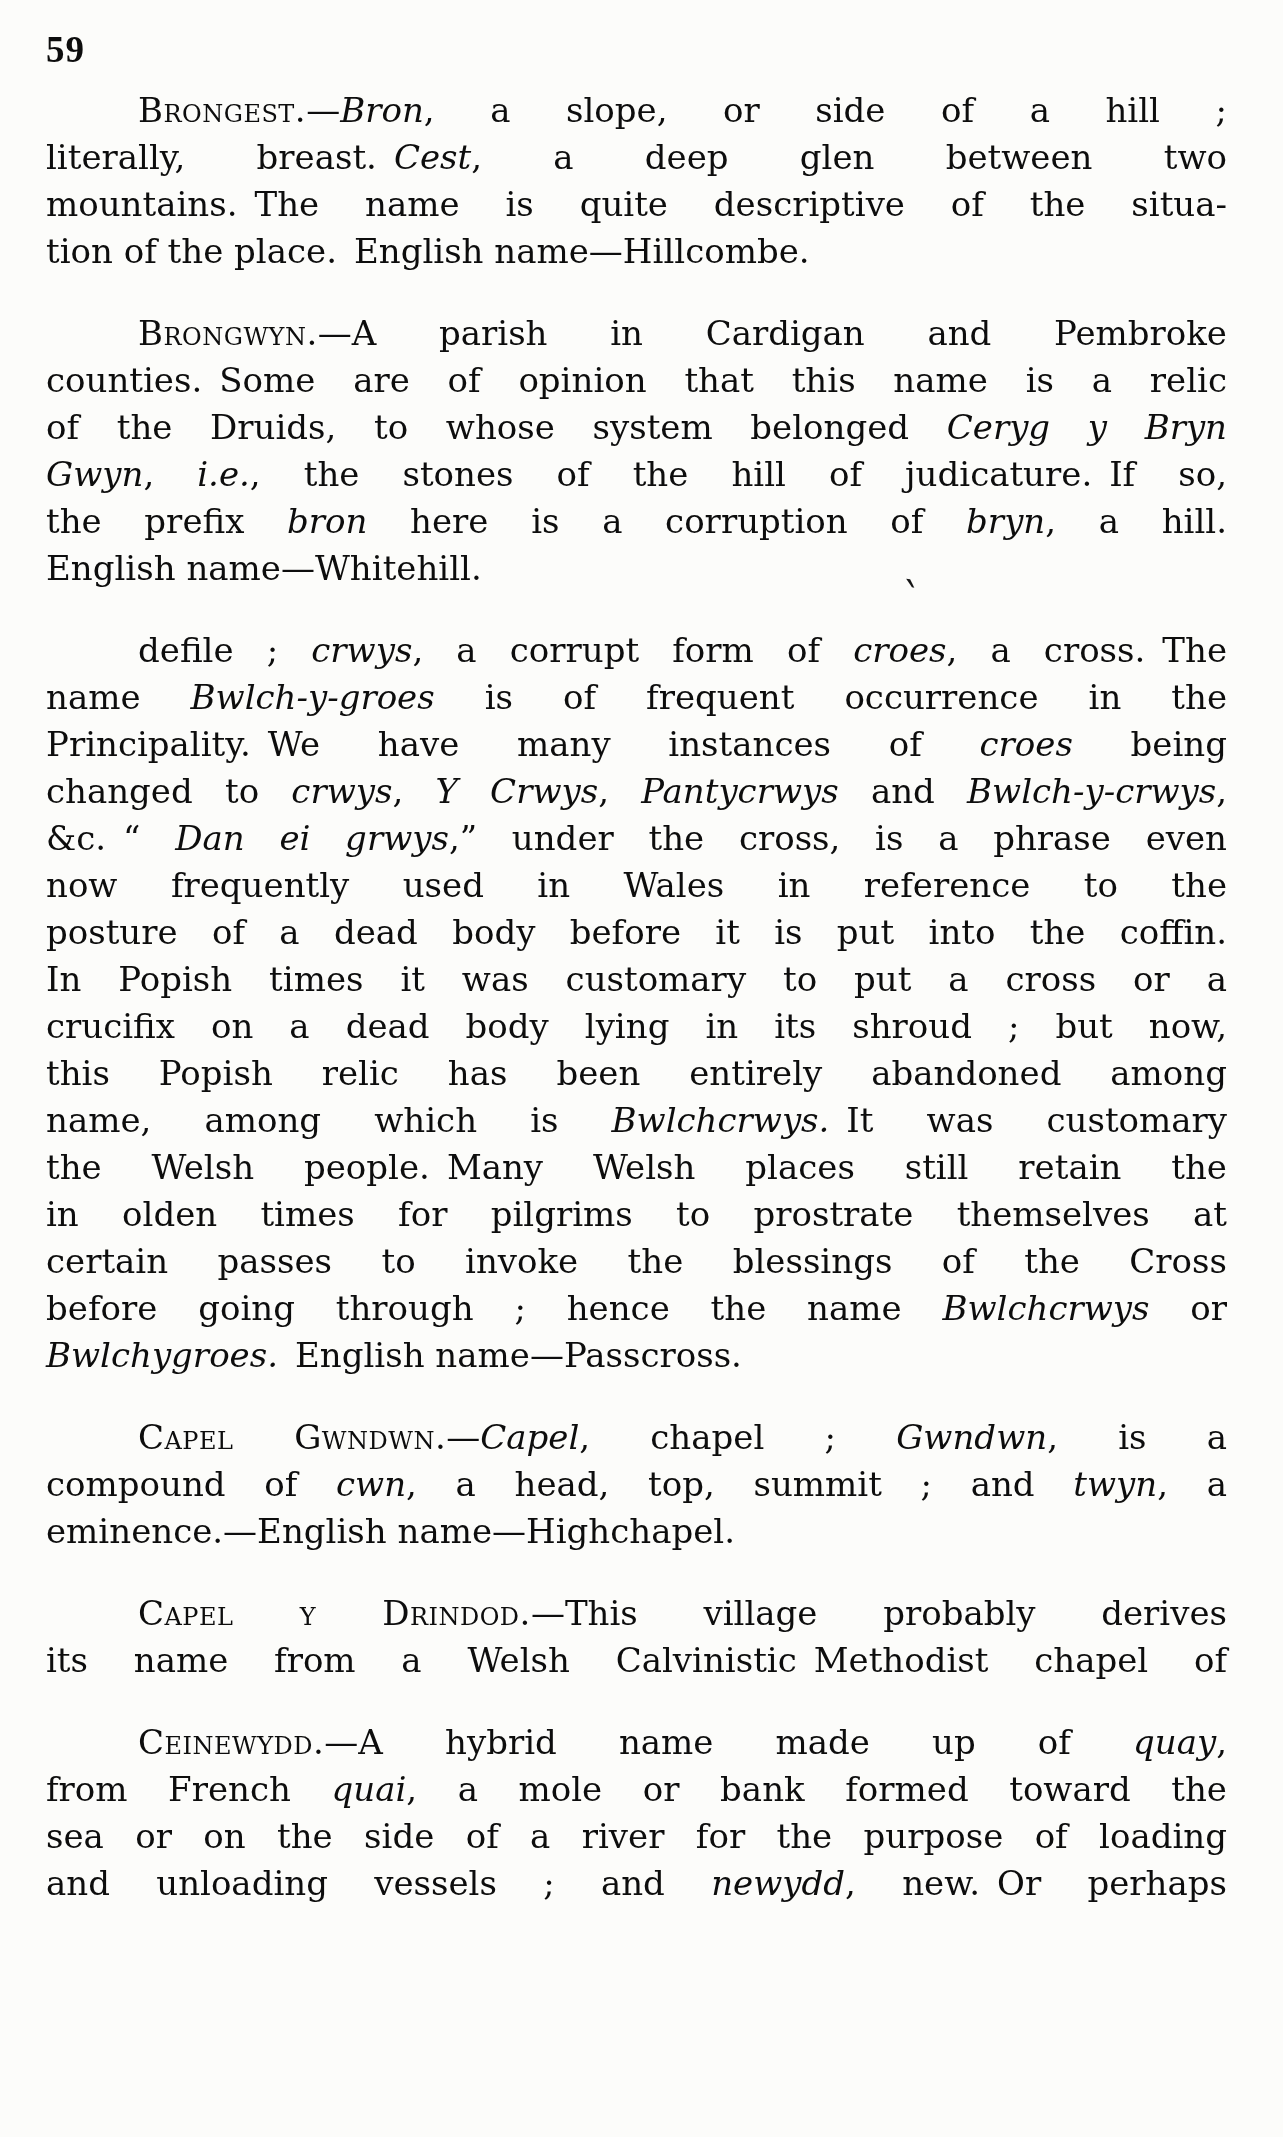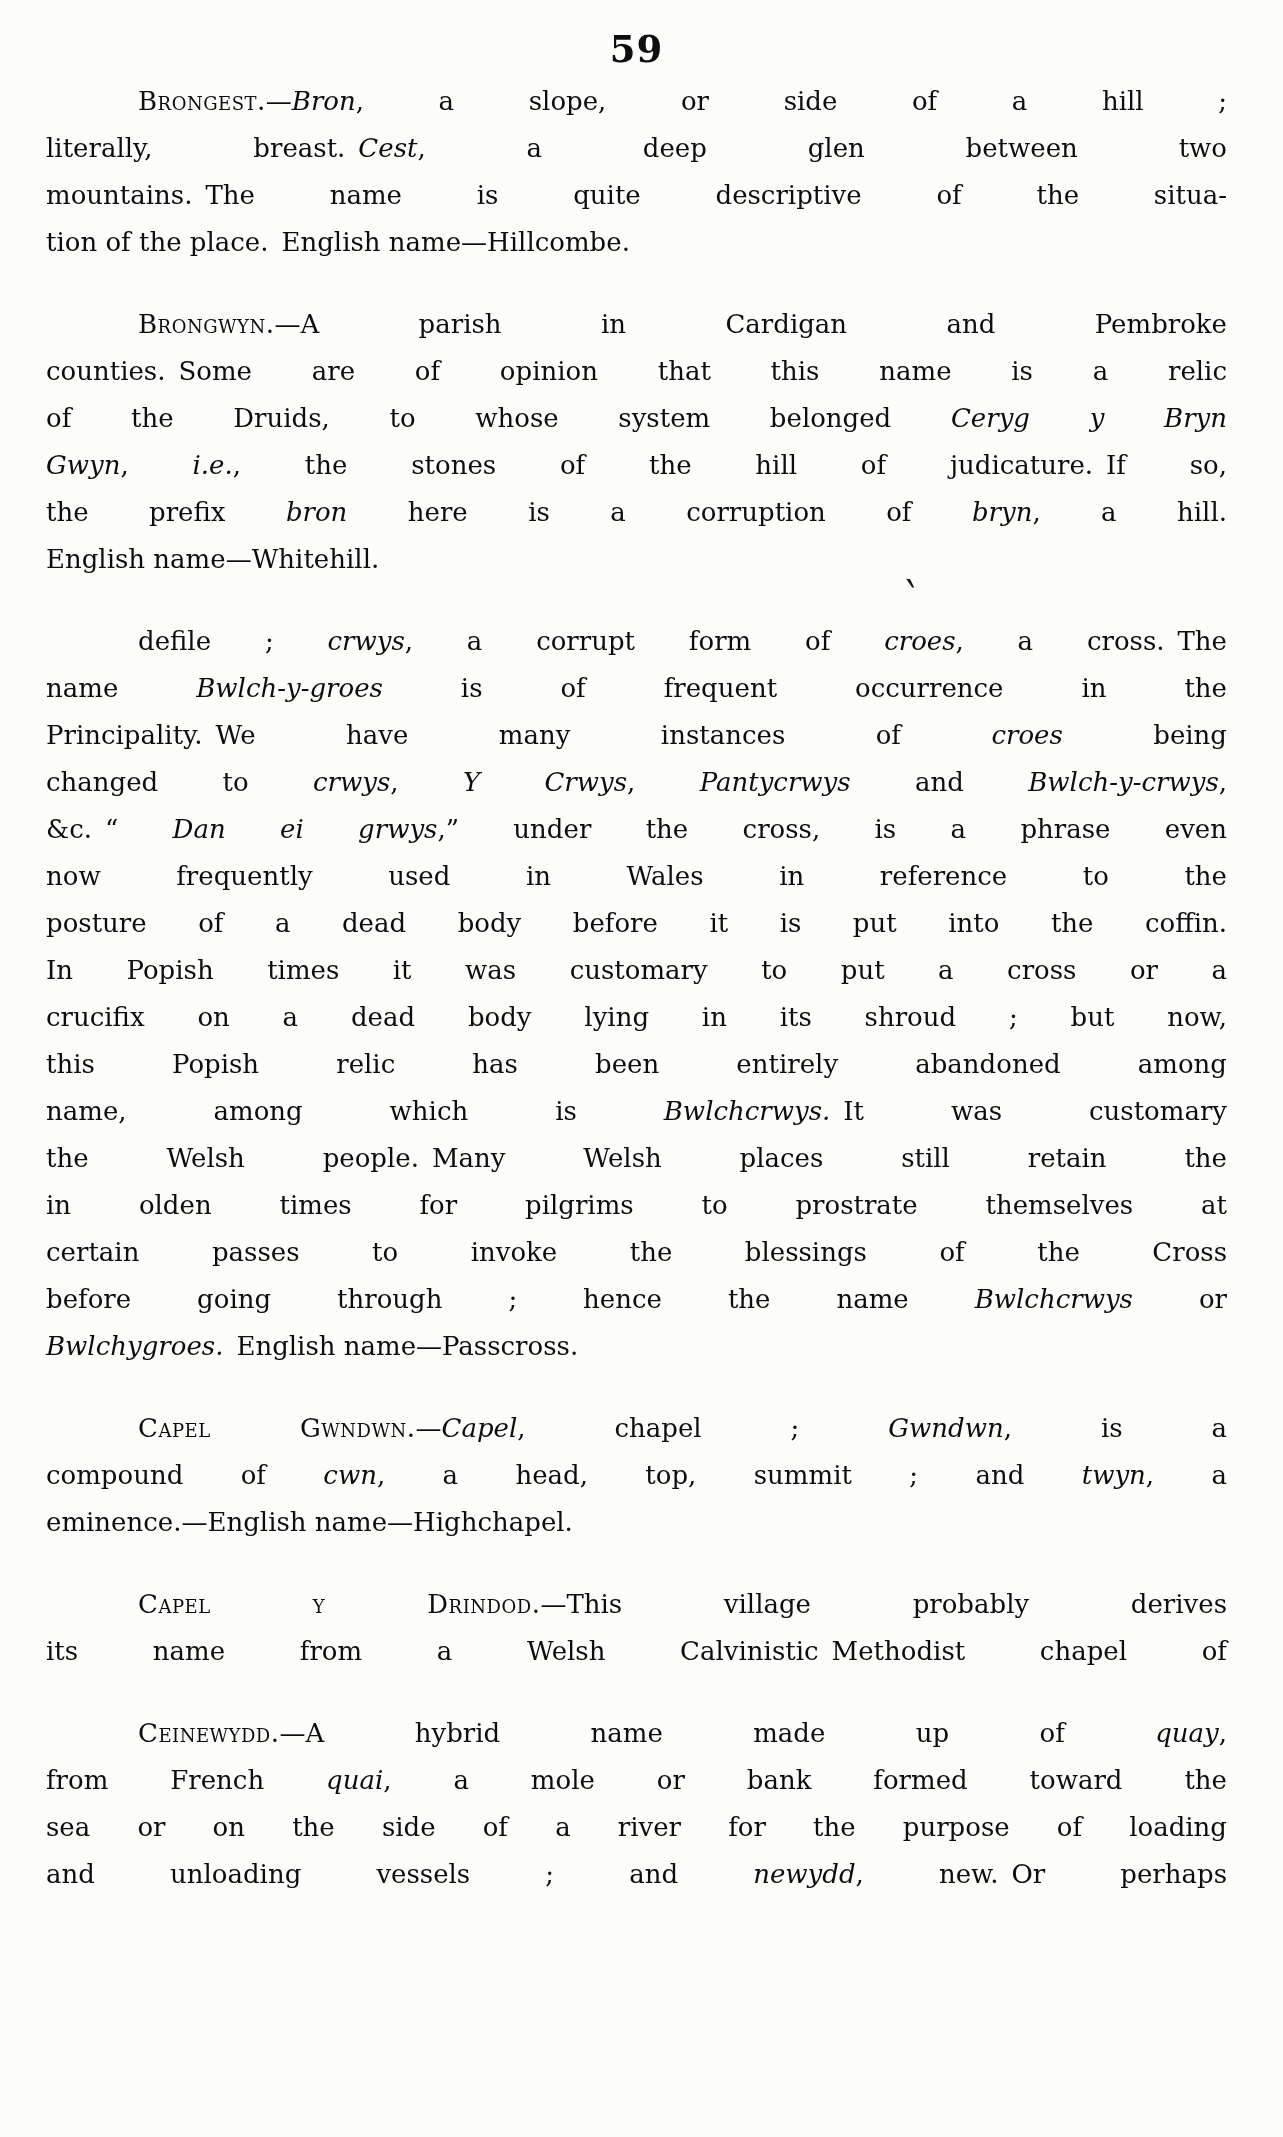--- a/index.html
+++ b/index.html
@@ -12,35 +12,35 @@
     background: #fcfcfa;
     color: #0d0d0d;
     font-family: "DejaVu Serif", "Liberation Serif", serif;
     overflow: hidden;
     position: relative;
   }
   .page {
     padding: 26px 56px 0 46px;
   }
   .page-number {
-    text-align: center;
     font-size: 37px;
     line-height: 47px;
     font-weight: bold;
-    margin-bottom: 5px;
+    margin-bottom: 14px;
     letter-spacing: 1px;
+    font-family: Liberation Serif, serif;
   }
   .para {
     margin: 0 0 35px 0;
   }
   .para:last-child {
     margin-bottom: 16px;
   }
   .line {
-    font-size: 26px;
+    font-size: 34px;
     line-height: 47px;
     text-align: justify;
     text-align-last: justify;
     white-space: normal;
   }
   .line.last {
     text-align-last: left;
   }
   .para .line:first-child {
     text-indent: 92px;

